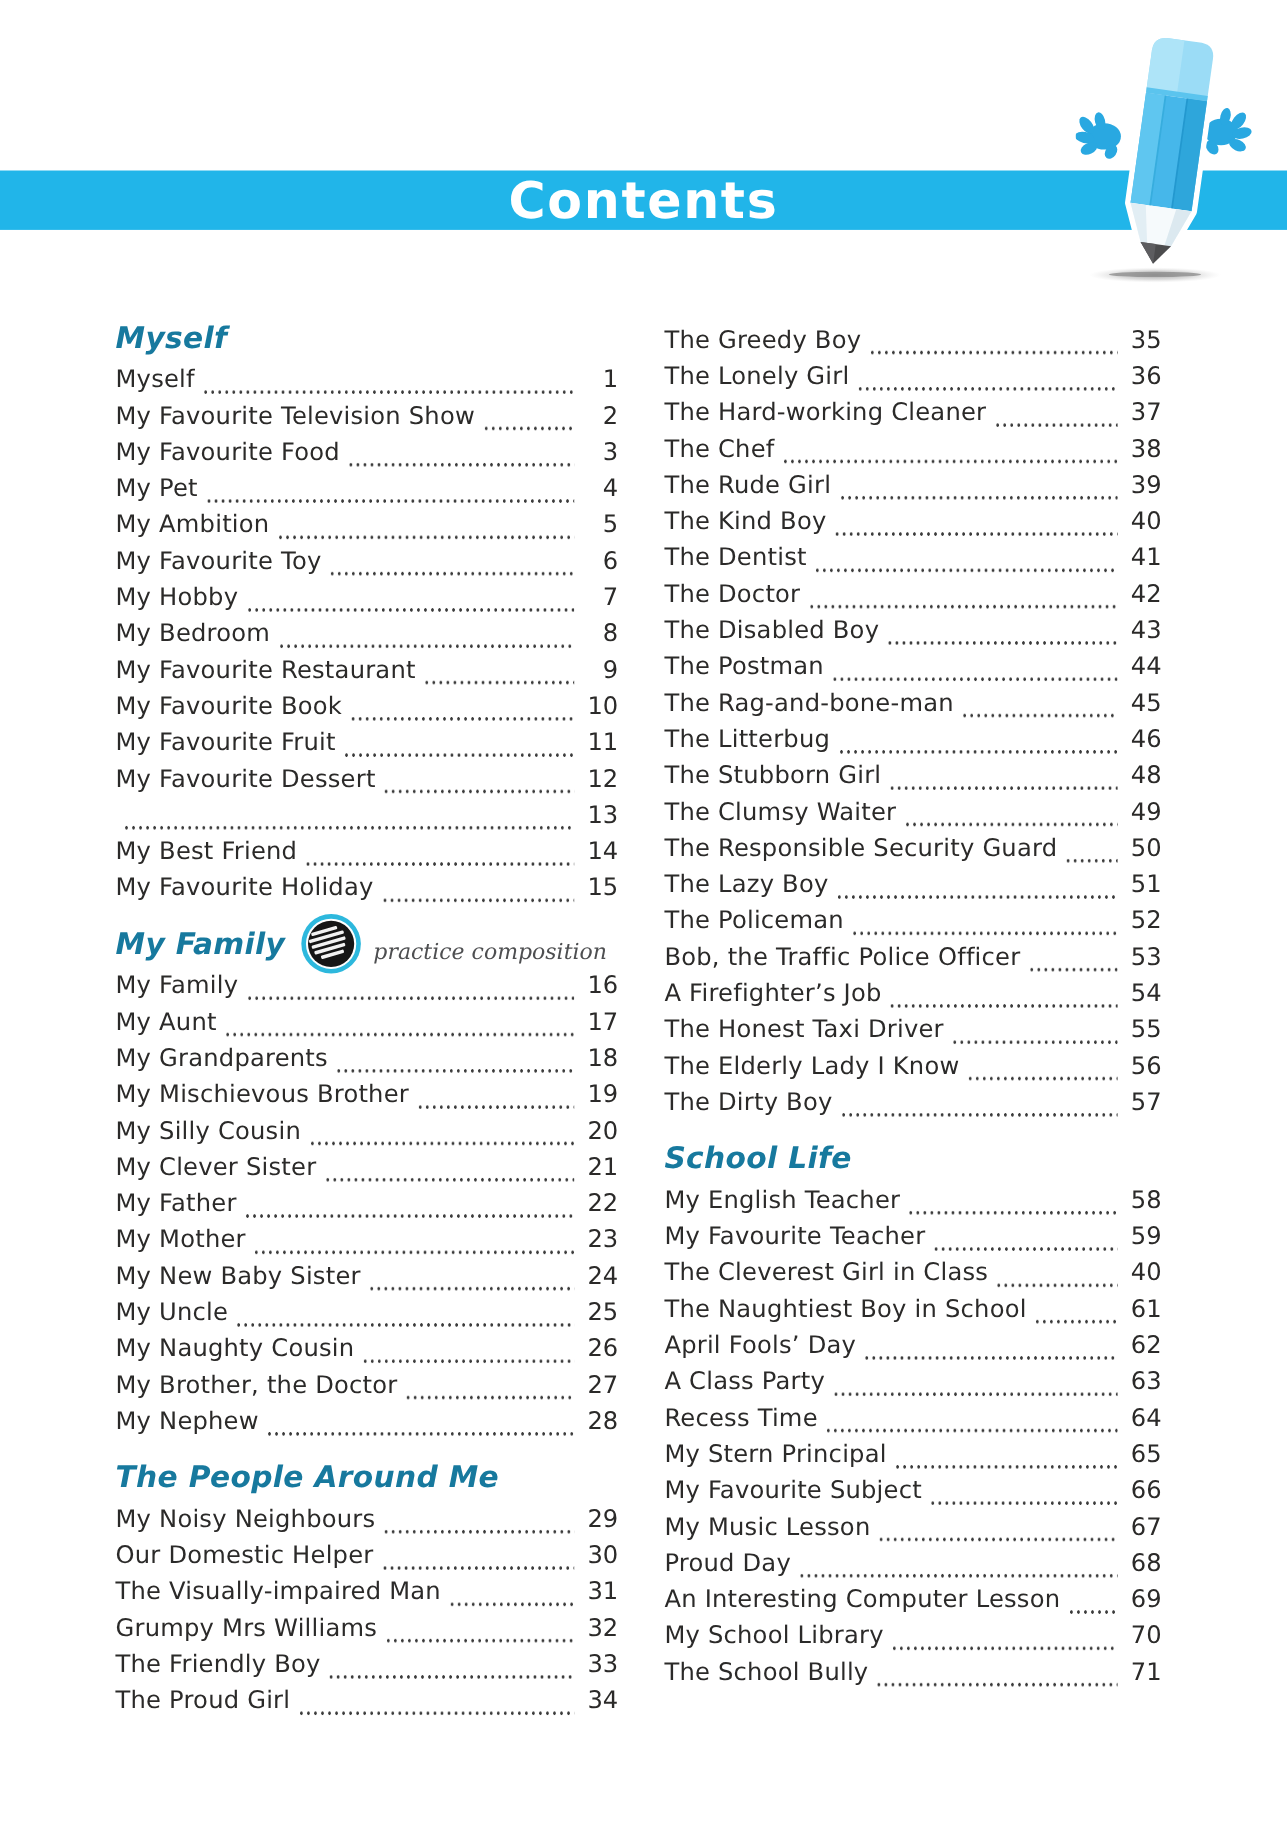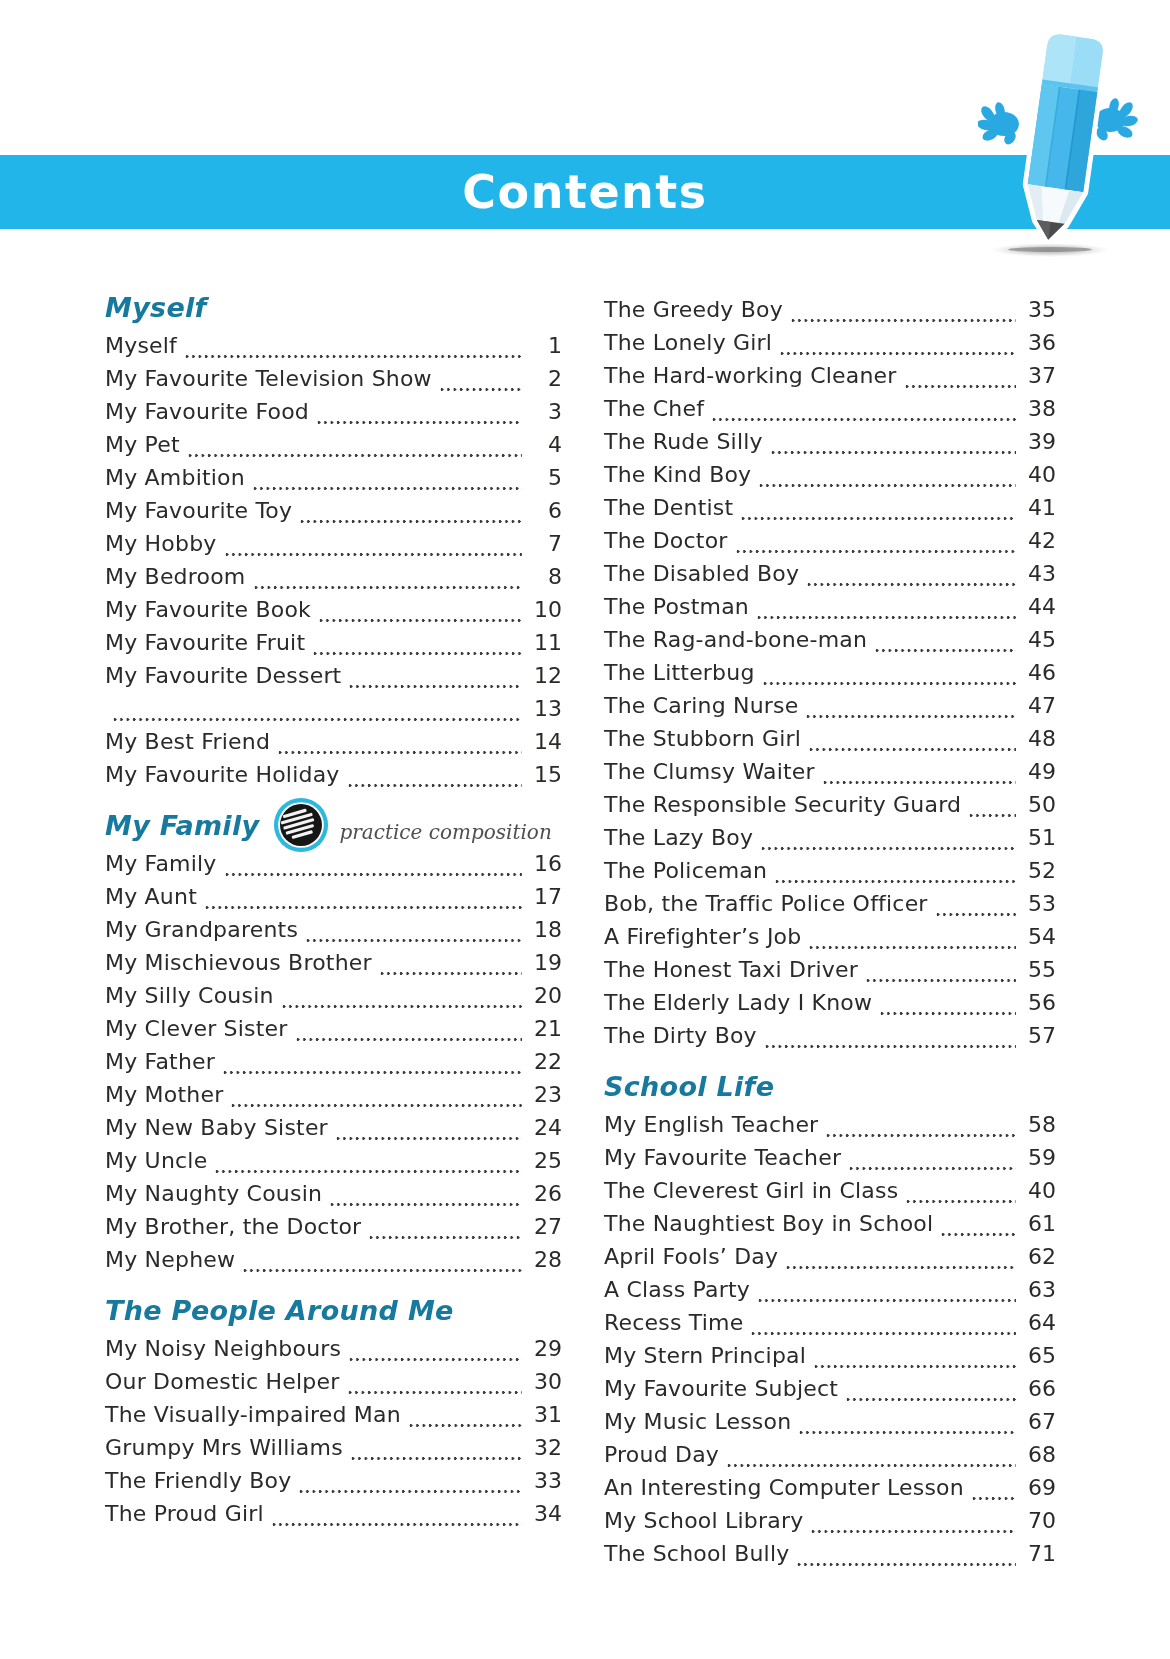--- a/index.html
+++ b/index.html
@@ -7,21 +7,21 @@
     position:relative;
     width:1170px;height:1659px;
     background:#ffffff;
     overflow:hidden;
     font-family:"DejaVu Sans","Liberation Sans",sans-serif;
     color:#2b2a29;
   }
   
   .band{
     position:absolute;left:0;top:155px;
-    width:100%;height:74px;
+    width:100%;height:54px;
     background:#21b5e9;
     display:flex;align-items:center;justify-content:center;
   }
   .band h1{
     margin:0;
     font-size:46px;
     font-weight:bold;
     letter-spacing:1.5px;
     color:#ffffff;
   }
@@ -184,20 +184,25 @@
         </div>
         <div class="toc-row">
           <span class="toc-label">My Hobby</span>
           <span class="toc-dots"></span>
           <span class="toc-page">7</span>
         </div>
         <div class="toc-row">
           <span class="toc-label">My Bedroom</span>
           <span class="toc-dots"></span>
           <span class="toc-page">8</span>
+        </div>
+        <div class="toc-row">
+          <span class="toc-label">My Favourite Restaurant</span>
+          <span class="toc-dots"></span>
+          <span class="toc-page">9</span>
         </div>
         <div class="toc-row">
           <span class="toc-label">My Favourite Book</span>
           <span class="toc-dots"></span>
           <span class="toc-page">10</span>
         </div>
         <div class="toc-row">
           <span class="toc-label">My Favourite Fruit</span>
           <span class="toc-dots"></span>
           <span class="toc-page">11</span>
@@ -366,21 +371,21 @@
           <span class="toc-label">The Hard-working Cleaner</span>
           <span class="toc-dots"></span>
           <span class="toc-page">37</span>
         </div>
         <div class="toc-row">
           <span class="toc-label">The Chef</span>
           <span class="toc-dots"></span>
           <span class="toc-page">38</span>
         </div>
         <div class="toc-row">
-          <span class="toc-label">The Rude Silly</span>
+          <span class="toc-label">The Rude Girl</span>
           <span class="toc-dots"></span>
           <span class="toc-page">39</span>
         </div>
         <div class="toc-row">
           <span class="toc-label">The Kind Boy</span>
           <span class="toc-dots"></span>
           <span class="toc-page">40</span>
         </div>
         <div class="toc-row">
           <span class="toc-label">The Dentist</span>
@@ -404,25 +409,20 @@
         </div>
         <div class="toc-row">
           <span class="toc-label">The Rag-and-bone-man</span>
           <span class="toc-dots"></span>
           <span class="toc-page">45</span>
         </div>
         <div class="toc-row">
           <span class="toc-label">The Litterbug</span>
           <span class="toc-dots"></span>
           <span class="toc-page">46</span>
-        </div>
-        <div class="toc-row">
-          <span class="toc-label">The Caring Nurse</span>
-          <span class="toc-dots"></span>
-          <span class="toc-page">47</span>
         </div>
         <div class="toc-row">
           <span class="toc-label">The Stubborn Girl</span>
           <span class="toc-dots"></span>
           <span class="toc-page">48</span>
         </div>
         <div class="toc-row">
           <span class="toc-label">The Clumsy Waiter</span>
           <span class="toc-dots"></span>
           <span class="toc-page">49</span>

